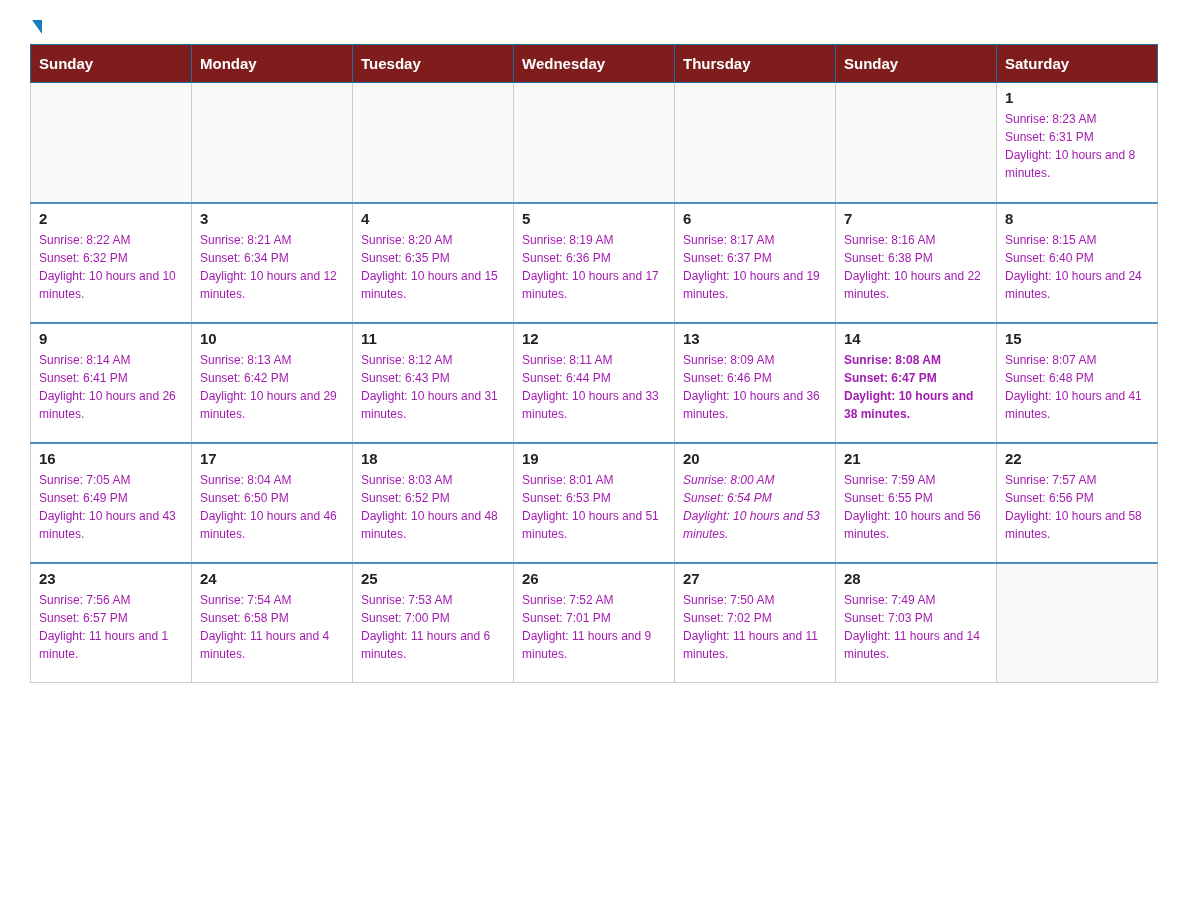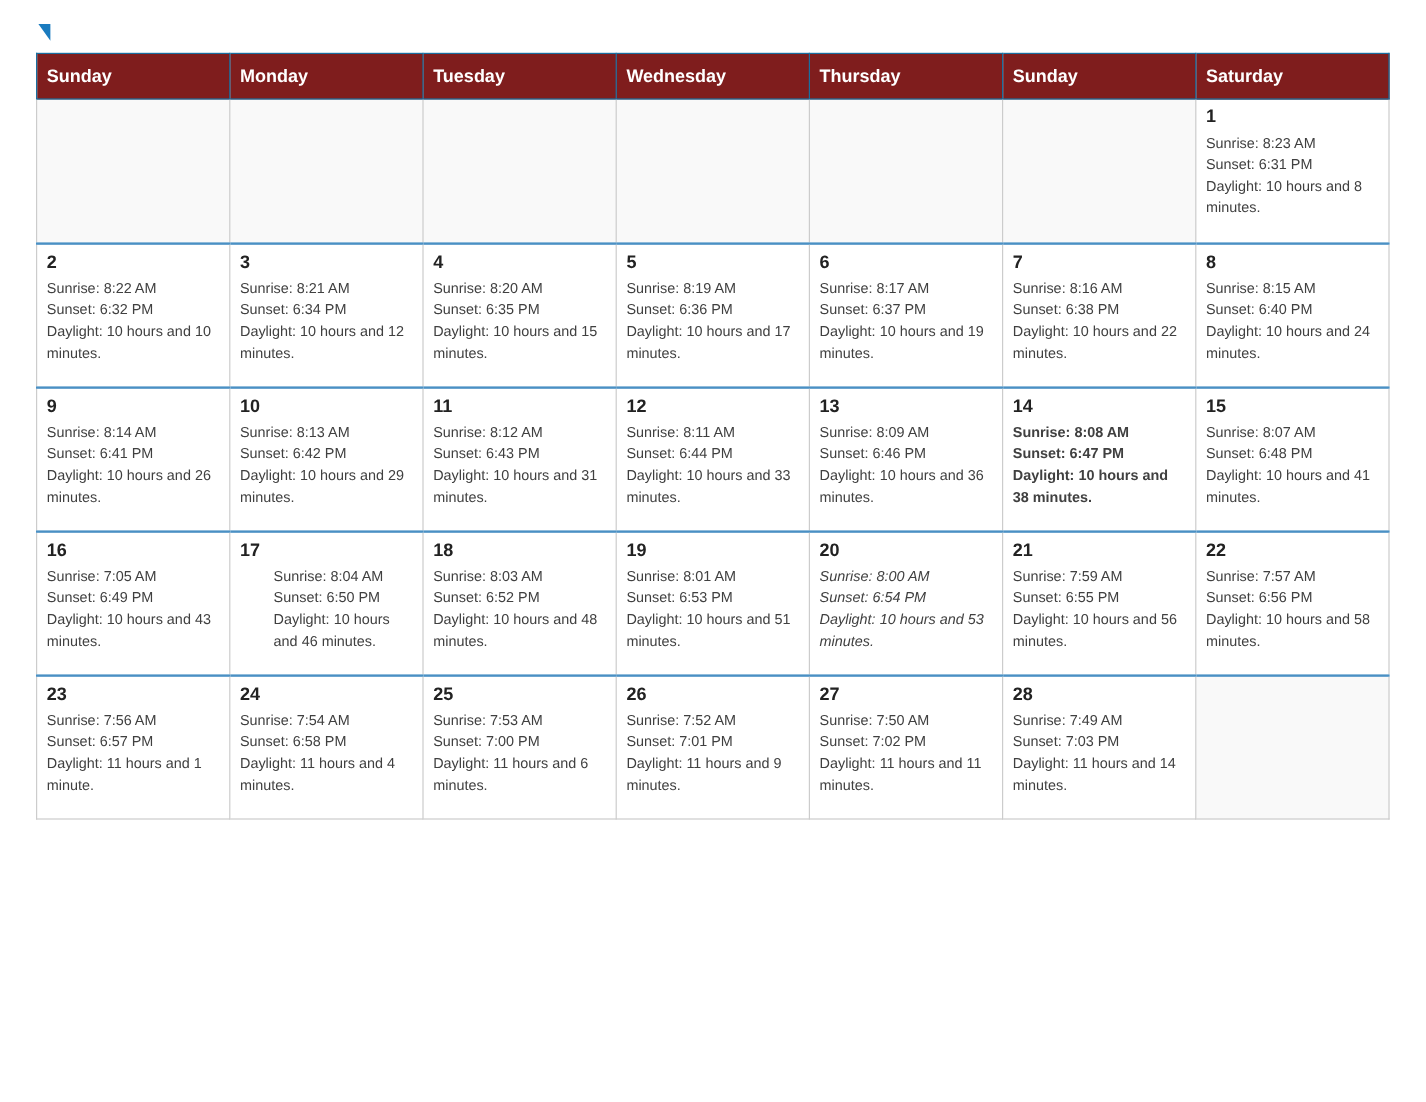--- a/index.html
+++ b/index.html
@@ -86,21 +86,21 @@
     }
     .day-number {
       font-size: 15px;
       font-weight: bold;
       color: #222;
       display: block;
       margin-bottom: 4px;
     }
     .day-info {
       font-size: 12px;
-      color: #404040;
+      color: #a21caf;
       line-height: 1.5;
     }
     .calendar tbody tr:not(:first-child) td {
       border-top: 2px solid #4a90c4;
     }
     .calendar tbody tr:first-child td {
       border-top: 1px solid #ccc;
     }
   </style>
 </head>
@@ -237,21 +237,21 @@
       </tr>
       <tr>
         <td>
           <span class="day-number">16</span>
           <div class="day-info" style="white-space: pre-line;">Sunrise: 7:05 AM
 Sunset: 6:49 PM
 Daylight: 10 hours and 43 minutes.</div>
         </td>
         <td>
           <span class="day-number">17</span>
-          <div class="day-info" style="white-space: pre-line; margin-left: 28px;">Sunrise: 8:04 AM
+          <div class="day-info" style="white-space: pre-line;">Sunrise: 8:04 AM
 Sunset: 6:50 PM
 Daylight: 10 hours and 46 minutes.</div>
         </td>
         <td>
           <span class="day-number">18</span>
           <div class="day-info" style="white-space: pre-line;">Sunrise: 8:03 AM
 Sunset: 6:52 PM
 Daylight: 10 hours and 48 minutes.</div>
         </td>
         <td>

